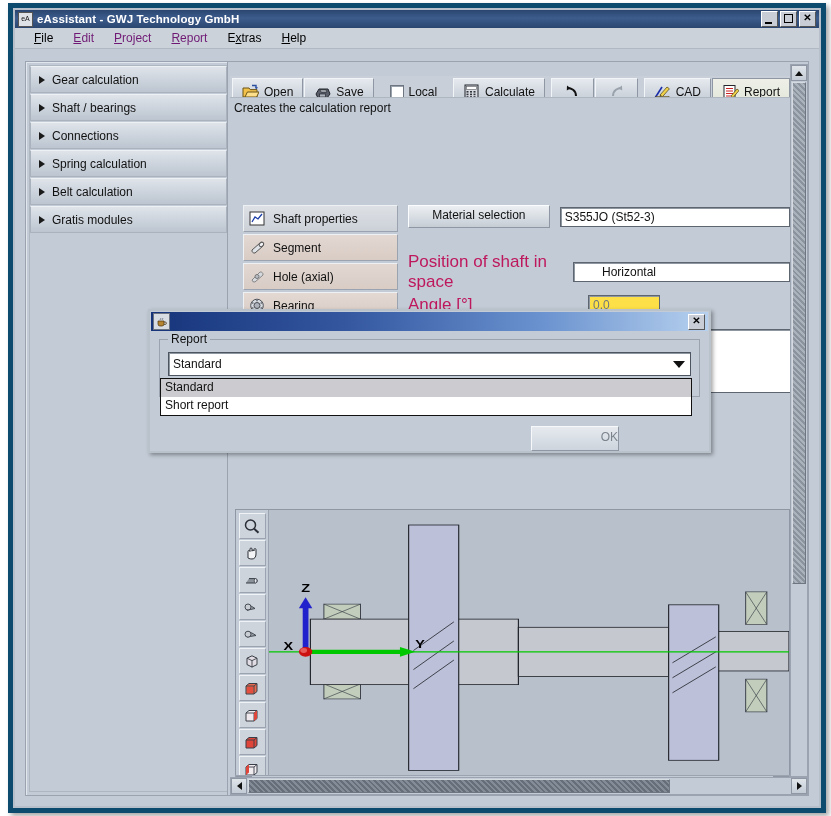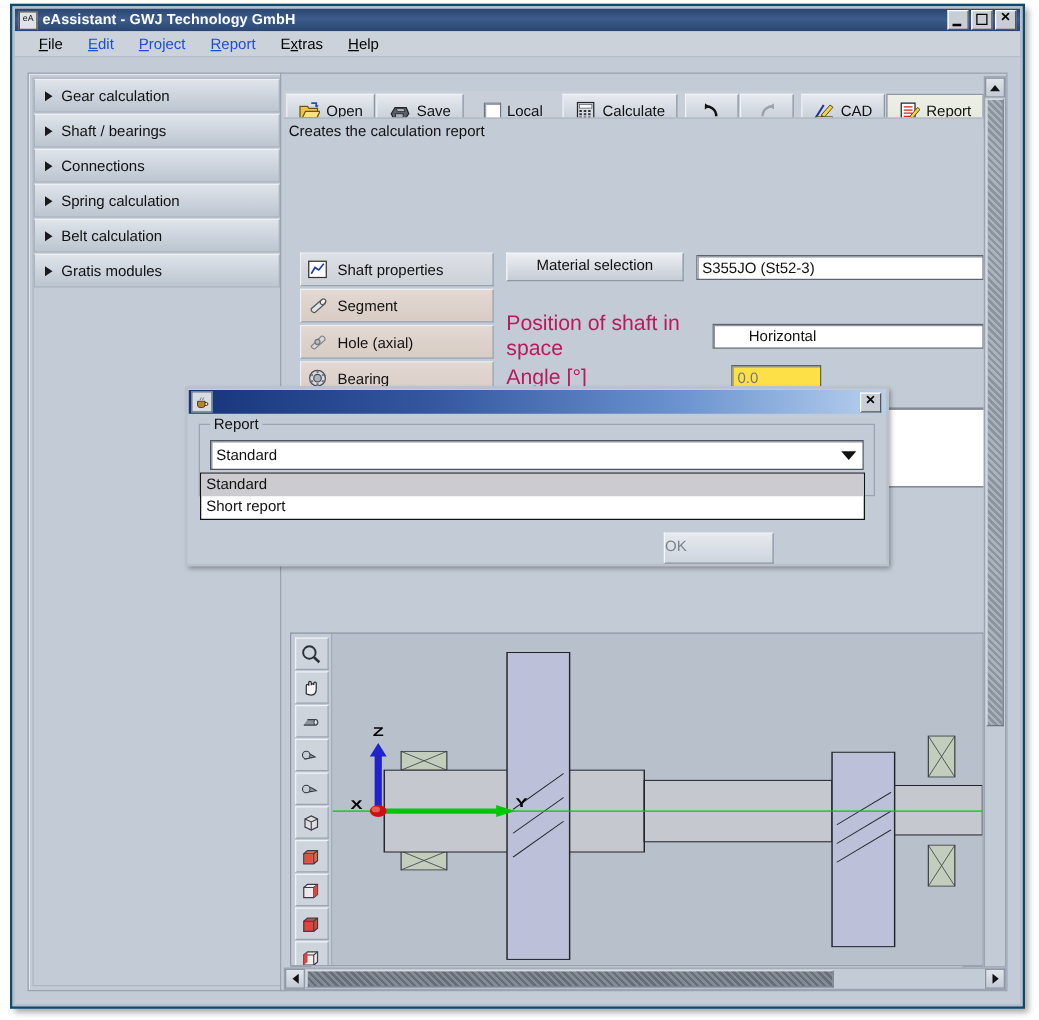--- a/index.html
+++ b/index.html
@@ -1,21 +1,21 @@
 <!DOCTYPE html>
 <html><head>
 <meta charset="utf-8">
 <style>
   html,body{margin:0;padding:0;background:#ffffff;}
   body{font-family:"Liberation Sans",sans-serif;-webkit-font-smoothing:none;}
   #screen{position:relative;width:831px;height:816px;overflow:hidden;background:#ffffff;}
 
   
   #appwin{position:absolute;left:8px;top:3px;width:808px;height:800px;
-          background:#c3cbd6;border:2px solid #0c4a6e;
+          background:#c3cbd6;border:5px solid #0c4a6e;
           box-shadow:3px 3px 5px rgba(0,0,0,.35);}
   #winborder{position:absolute;left:0;top:0;right:0;bottom:0;border:2px solid #b6bfca;box-sizing:border-box;}
 
   
   #titlebar{position:absolute;left:2px;top:2px;right:2px;height:18px;
             background:linear-gradient(to bottom,#2a4670 0%,#3d5c8c 45%,#2a4670 100%);
             display:flex;align-items:center;}
   #titleicon{width:13px;height:13px;margin-left:3px;margin-right:4px;background:#dfe2e6;
              border:1px solid #555;font-size:7px;line-height:12px;text-align:center;color:#111;
              font-family:"Liberation Sans",sans-serif;}
@@ -25,21 +25,21 @@
           border-bottom-color:#555;position:relative;}
   .winbtn i{position:absolute;color:#000;font-style:normal;font-size:10px;line-height:12px;
             width:100%;text-align:center;font-family:"Liberation Sans",sans-serif;font-weight:bold;}
   .winbtn .bar{position:absolute;left:3px;bottom:2px;width:7px;height:2px;background:#000;}
   .winbtn .sq{position:absolute;left:3px;top:2px;width:7px;height:7px;border:1.5px solid #000;}
 
   
   #menubar{position:absolute;left:2px;top:20px;right:2px;height:20px;background:#cbd2da;
            border-bottom:1px solid #b0b8c2;display:flex;align-items:center;padding-left:12px;gap:6px;}
   .menuitem{font-size:12px;color:#000;padding:2px 7px;white-space:nowrap;}
-  .menuitem.disabled{color:#1d4ed8;}
+  .menuitem.disabled{color:#701a75;}
   .menuitem u{text-decoration:underline;}
 
   
   #bodyarea{position:absolute;left:2px;top:41px;right:2px;bottom:2px;background:#c3cbd6;}
 
   
   #leftpanel{position:absolute;left:10px;top:12px;width:205px;bottom:10px;
              background:#c3cbd6;border:1px solid #9aa3af;box-shadow:inset 1px 1px 0 #e2e7ed;}
   #leftinner{position:absolute;left:3px;top:3px;right:3px;bottom:3px;background:#c3cbd6;
              border:1px solid #aeb6c0;overflow:hidden;}
@@ -137,21 +137,21 @@
   #grpbox{position:absolute;left:8px;top:8px;right:8px;height:56px;border:1px solid #9aa3af;}
   #grplabel{position:absolute;left:8px;top:-8px;background:#c3cbd6;padding:0 3px;font-size:12px;color:#111;}
   #combo{position:absolute;left:8px;top:12px;right:8px;height:22px;background:#fff;
          border:1px solid #4d5660;box-shadow:inset 1px 1px 0 #8e969f;display:flex;align-items:center;}
   #combotext{font-size:12px;color:#111;padding-left:4px;}
   #comboarrow{margin-left:auto;margin-right:5px;width:0;height:0;border-left:6px solid transparent;
               border-right:6px solid transparent;border-top:7px solid #111;}
   #okbtn{position:absolute;left:380px;top:95px;width:86px;height:23px;
          background:linear-gradient(to bottom,#e6eaef,#cdd4dd);border:1px solid #8e97a3;
          border-top-color:#f6f8fa;border-left-color:#f6f8fa;font-size:12px;color:#7c838c;
-         text-align:left;line-height:21px;}
+         text-align:right;line-height:21px;}
   
   #dropdown{position:absolute;left:160px;top:378px;width:530px;background:#fff;border:1px solid #111;}
   .ddopt{height:18px;font-size:12px;color:#111;padding-left:4px;line-height:17px;}
   .ddopt.hl{background:#ccccd0;}
 </style>
 </head>
 <body>
 
 <div id="screen">
  <div id="appwin">

